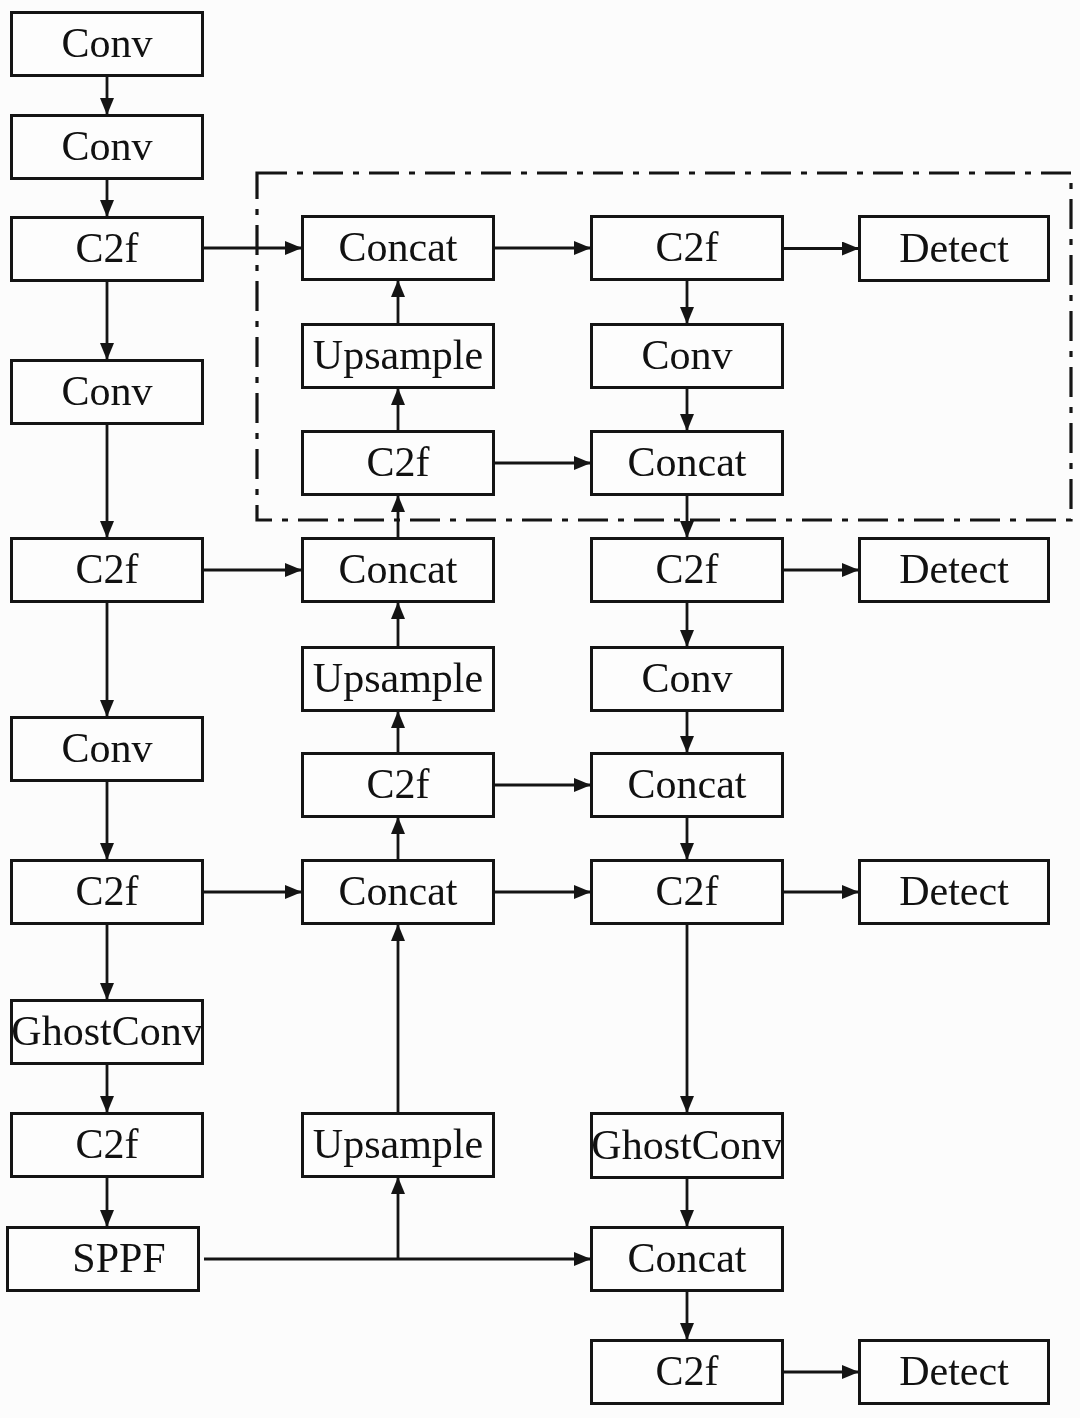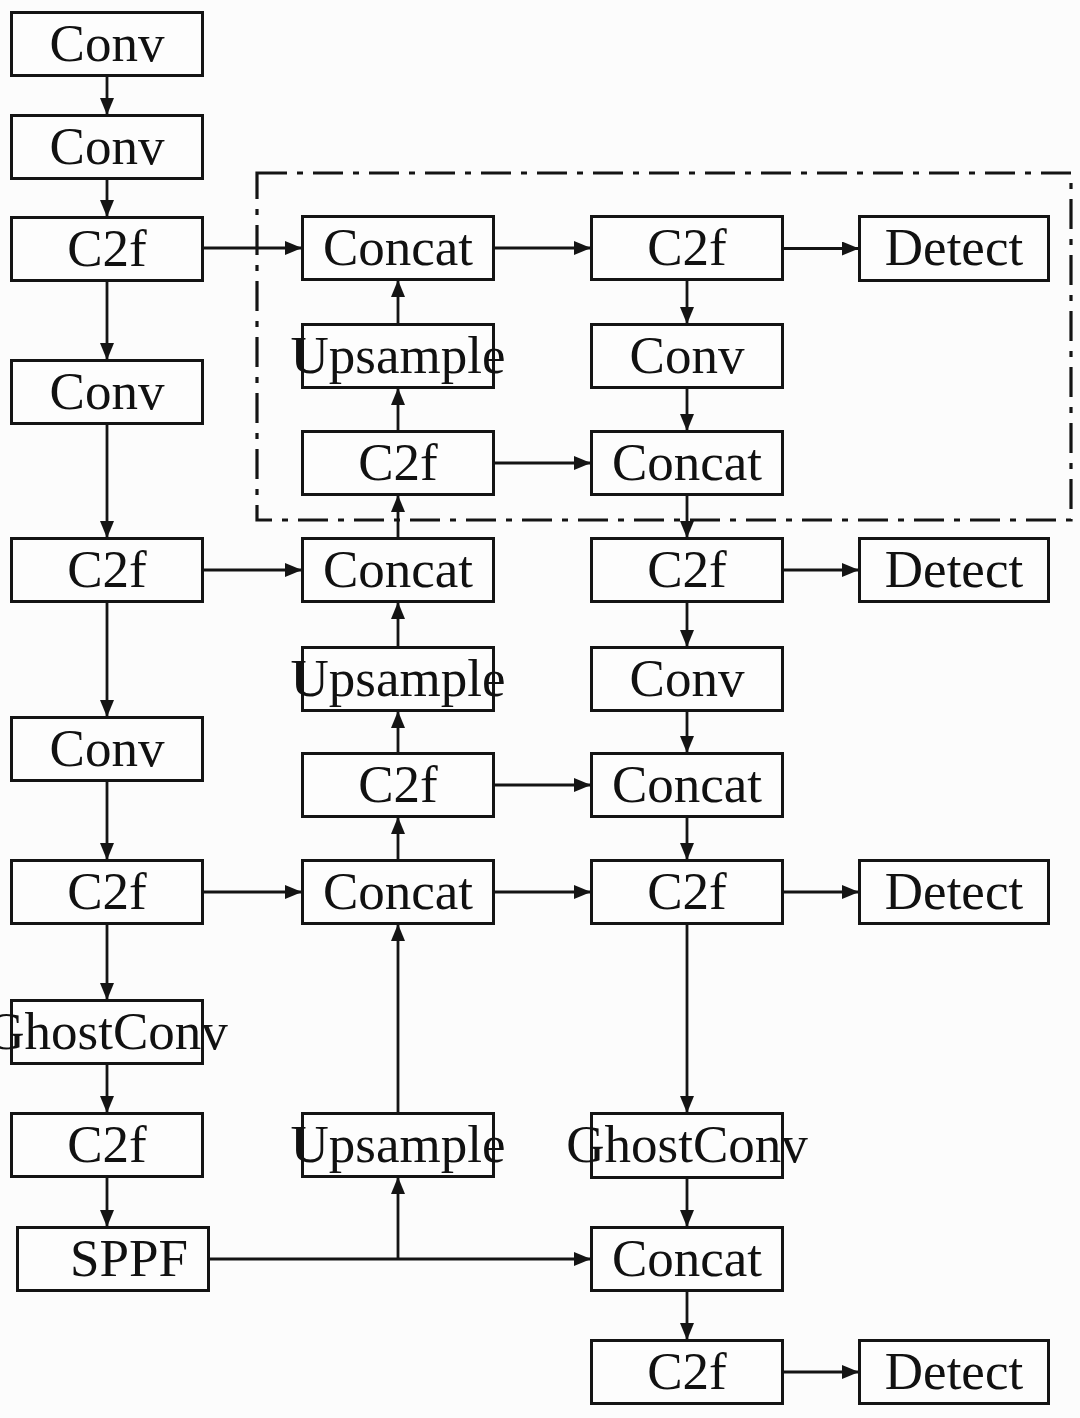--- a/index.html
+++ b/index.html
@@ -32,21 +32,21 @@
   .node {
     position: absolute;
     box-sizing: border-box;
     background: #fdfdfd;
     border: 3px solid #141414;
     display: flex;
     align-items: center;
     justify-content: center;
   }
   .node span {
-    font-size: 53px;
+    font-size: 42px;
     line-height: 1;
     color: #111111;
     white-space: nowrap;
     transform: translateY(-1px);
   }
 </style>
 </head>
 <body>
 
 <div class="canvas">
@@ -117,21 +117,21 @@
       </div>
       <div class="node" style="left: 10px; top: 859px; width: 194px; height: 66px;">
         <span>C2f</span>
       </div>
       <div class="node" style="left: 10px; top: 999px; width: 194px; height: 66px;">
         <span>GhostConv</span>
       </div>
       <div class="node" style="left: 10px; top: 1112px; width: 194px; height: 66px;">
         <span>C2f</span>
       </div>
-      <div class="node" style="left: 16px; top: 1226px; width: 194px; height: 66px; padding-left: 32px;">
+      <div class="node" style="left: 6px; top: 1226px; width: 194px; height: 66px; padding-left: 32px;">
         <span>SPPF</span>
       </div>
       <div class="node" style="left: 301px; top: 215px; width: 194px; height: 66px;">
         <span>Concat</span>
       </div>
       <div class="node" style="left: 301px; top: 323px; width: 194px; height: 66px;">
         <span>Upsample</span>
       </div>
       <div class="node" style="left: 301px; top: 430px; width: 194px; height: 66px;">
         <span>C2f</span>

